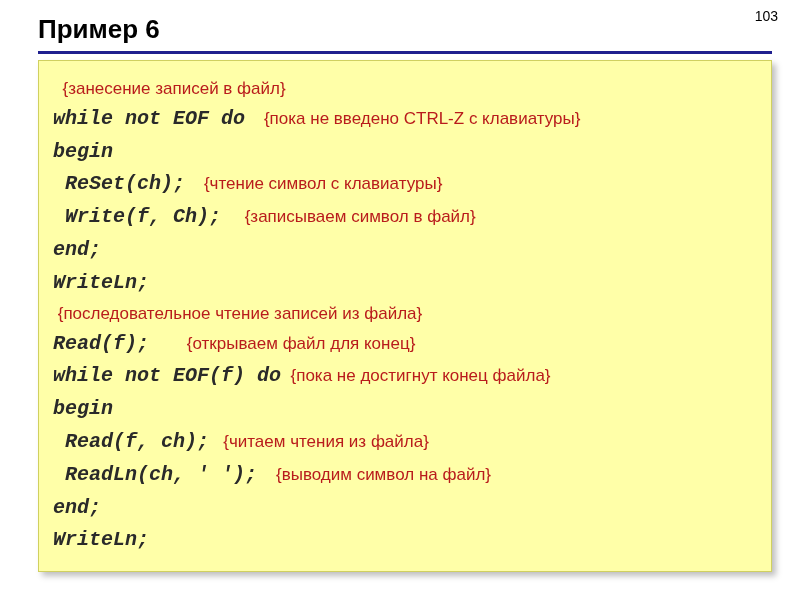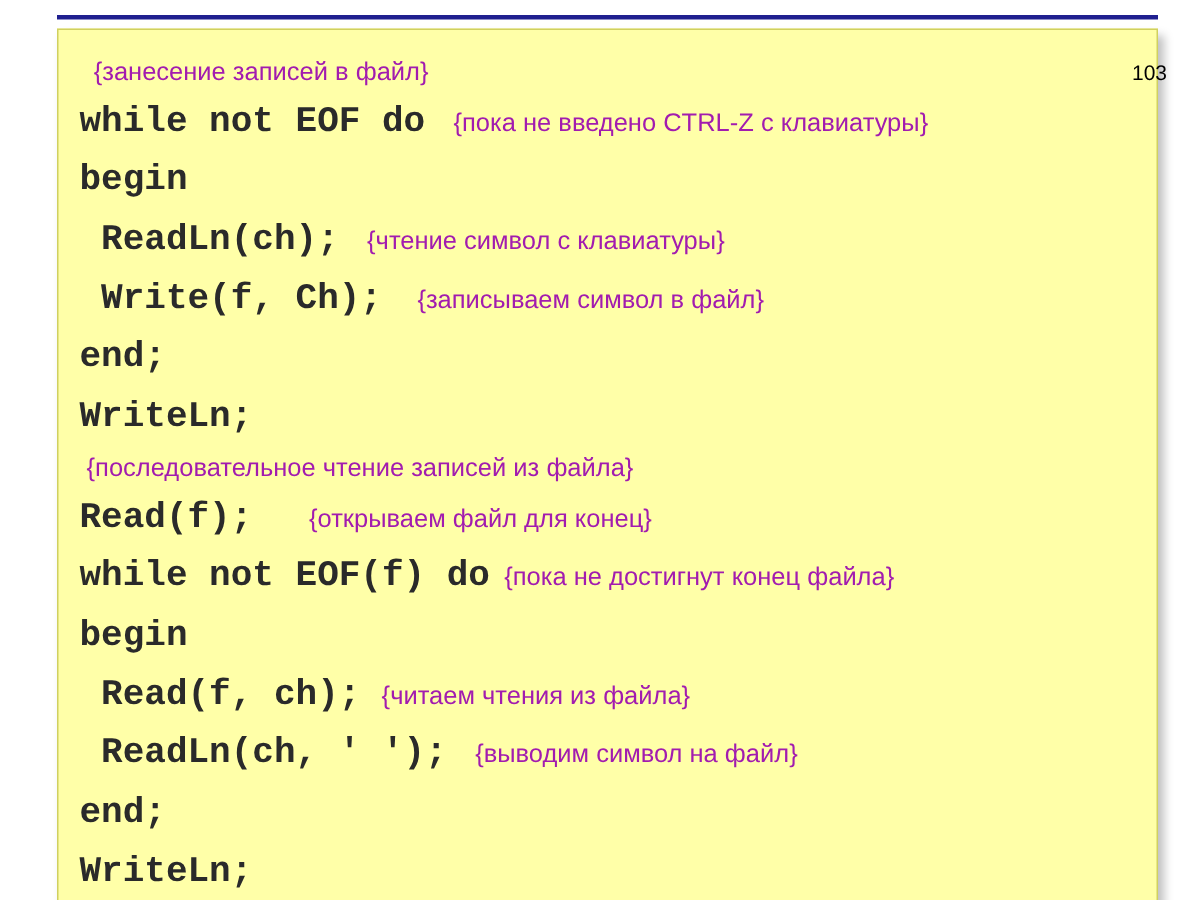--- a/index.html
+++ b/index.html
@@ -17,21 +17,20 @@
     height:600px;
     box-sizing:border-box;
     padding:10px 28px 20px 38px;
   }
   .page-num{
     position:absolute;
     top:8px;
     right:22px;
     font-size:14px;
     color:#000;
-    margin-top:32px;
   }
   .title{
     font-size:26px;
     font-weight:bold;
     color:#000;
     margin:4px 0 6px 0;
   }
   .rule{
     height:3px;
     background:#1f1f8f;
@@ -42,43 +41,45 @@
     border:1px solid #d0d060;
     box-shadow:4px 4px 6px rgba(0,0,0,0.25);
     padding:14px 18px 14px 14px;
     font-size:17px;
     line-height:1.64;
   }
   .line{white-space:pre;}
   .code{
     font-family:"Courier New",monospace;
     font-weight:bold;
+    font-style:italic;
     color:#2a2a2a;
-    font-size:24px;
+    font-size:20px;
   }
   .comment{
-    color:#a21caf;
+    color:#b91c1c;
     font-family:Arial,Helvetica,sans-serif;
     font-weight:normal;
     font-style:normal;
   }
 </style>
 </head>
 <body>
 <div class="slide">
 
   <div class="page-num">103</div>
 
+  <div class="title">Пример 6</div>
   <div class="rule"></div>
 
   <div class="codebox">
     <div class="line"><span class="comment">  <span>{занесение записей в файл}</span></span></div>
     <div class="line"><span class="code">while not EOF do</span>    <span class="comment">{пока не введено CTRL-Z с клавиатуры}</span></div>
     <div class="line"><span class="code">begin</span></div>
-    <div class="line"><span class="code"> ReadLn(ch);</span>    <span class="comment">{чтение символ с клавиатуры}</span></div>
+    <div class="line"><span class="code"> ReSet(ch);</span>    <span class="comment">{чтение символ с клавиатуры}</span></div>
     <div class="line"><span class="code"> Write(f, Ch);</span>     <span class="comment">{записываем символ в файл}</span></div>
     <div class="line"><span class="code">end;</span></div>
     <div class="line"><span class="code">WriteLn;</span></div>
     <div class="line"><span class="comment"> <span>{последовательное чтение записей из файла}</span></span></div>
     <div class="line"><span class="code">Read(f);</span>        <span class="comment">{открываем файл для конец}</span></div>
     <div class="line"><span class="code">while not EOF(f) do</span>  <span class="comment">{пока не достигнут конец файла}</span></div>
     <div class="line"><span class="code">begin</span></div>
     <div class="line"><span class="code"> Read(f, ch);</span>   <span class="comment">{читаем чтения из файла}</span></div>
     <div class="line"><span class="code"> ReadLn(ch, ' ');</span>    <span class="comment">{выводим символ на файл}</span></div>
     <div class="line"><span class="code">end;</span></div>

